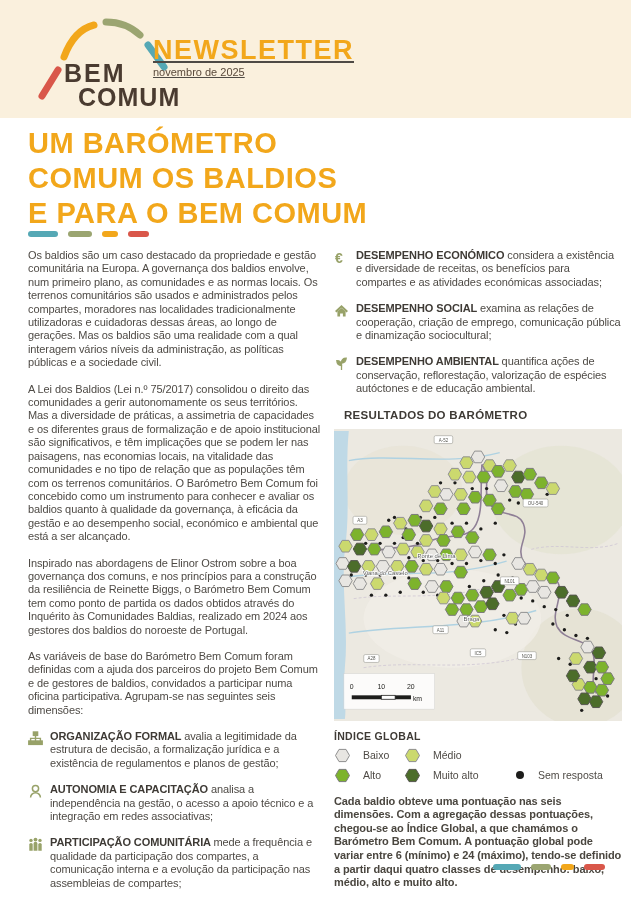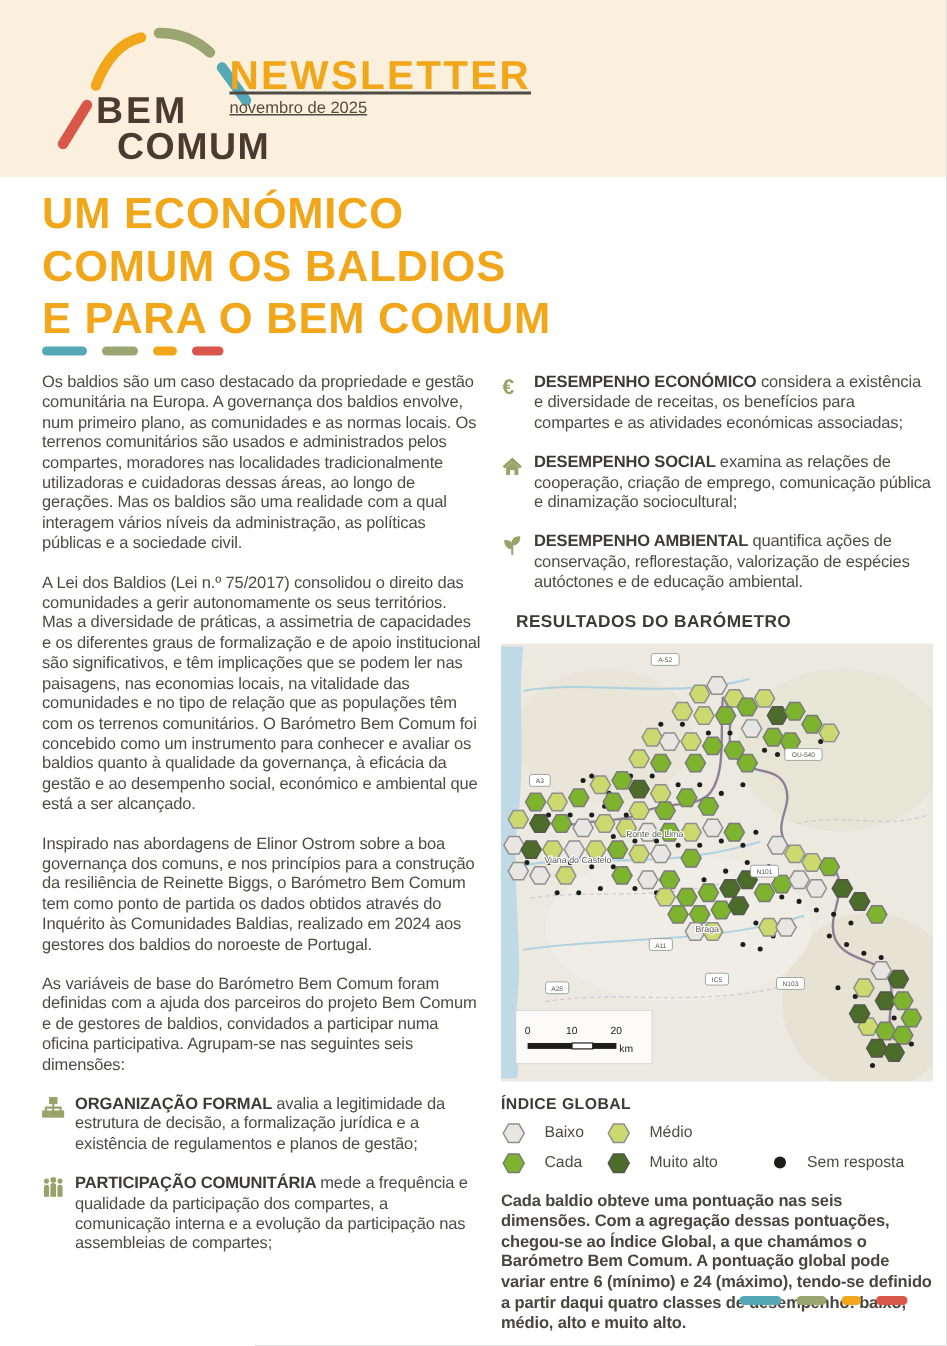--- a/index.html
+++ b/index.html
@@ -77,21 +77,21 @@
     <text x="30" y="70" font-size="25" font-weight="bold" fill="#4A3B30" letter-spacing="2">BEM</text>
     <text x="44" y="94" font-size="25" font-weight="bold" fill="#4A3B30" letter-spacing="1">COMUM</text>
   </svg>
 
   <div class="header-text">
     <div class="newsletter-title">NEWSLETTER</div>
     <div class="issue-date">novembro de 2025</div>
   </div>
 
   <div class="main-title">
-    <div>UM ECONÓMICO</div>
+    <div>UM BARÓMETRO</div>
     <div>COMUM OS BALDIOS</div>
     <div>E PARA O BEM COMUM</div>
   </div>
 
   <div class="dash-row">
     <span class="dash teal"></span>
     <span class="dash olive"></span>
     <span class="dash orange"></span>
     <span class="dash red"></span>
   </div>
@@ -108,20 +108,31 @@
               <g stroke="currentColor" stroke-width="1.4" fill="currentColor">
                 <rect x="5.4" y="1" width="4.2" height="3.4"></rect>
                 <rect x="0.8" y="10" width="3.6" height="3.4"></rect>
                 <rect x="5.7" y="10" width="3.6" height="3.4"></rect>
                 <rect x="10.6" y="10" width="3.6" height="3.4"></rect>
                 <path d="M7.5 4.4 V7.4 M2.6 10 V7.4 H12.4 V10 M7.5 7.4 V10" fill="none"></path>
               </g>
             </svg>
           </span>
           <div class="dim-text"><b>ORGANIZAÇÃO FORMAL </b>avalia a legitimidade da estrutura de decisão, a formalização jurídica e a existência de regulamentos e planos de gestão;</div>
+        </div>
+        <div class="dim">
+          <span class="dim-icon">
+            <svg width="15" height="15" viewBox="0 0 15 15">
+              <g stroke="currentColor" stroke-width="1.5" fill="none">
+                <circle cx="7.5" cy="4.6" r="3.1"></circle>
+                <path d="M2.6 13.6 a4.9 4.9 0 0 1 9.8 0"></path>
+              </g>
+            </svg>
+          </span>
+          <div class="dim-text"><b>AUTONOMIA E CAPACITAÇÃO </b>analisa a independência na gestão, o acesso a apoio técnico e a integração em redes associativas;</div>
         </div>
         <div class="dim">
           <span class="dim-icon">
             <svg width="15" height="15" viewBox="0 0 15 15">
               <g fill="currentColor">
                 <circle cx="3" cy="3.4" r="1.7"></circle>
                 <circle cx="7.5" cy="2.6" r="1.9"></circle>
                 <circle cx="12" cy="3.4" r="1.7"></circle>
                 <path d="M1.3 13.8 V7.6 a1.7 1.7 0 0 1 3.4 0 V13.8 Z"></path>
                 <path d="M5.6 13.8 V6.6 a1.9 1.9 0 0 1 3.8 0 V13.8 Z"></path>
@@ -396,21 +407,21 @@
             <span>Médio</span>
           </div>
         </div>
       <div class="legend-row" id="legend-row-2">
           <div class="legend-item" style="width: 70px;">
             <span style="margin-right: 6px; display: inline-flex;">
               <svg width="17" height="15" viewBox="0 0 17 15">
                 <polygon points="15.5,7.5 12.0,13.6 5.0,13.6 1.5,7.5 5.0,1.4 12.0,1.4" class="hx-a"></polygon>
               </svg>
             </span>
-            <span>Cada</span>
+            <span>Alto</span>
           </div>
           <div class="legend-item" style="width: 110px;">
             <span style="margin-right: 6px; display: inline-flex;">
               <svg width="17" height="15" viewBox="0 0 17 15">
                 <polygon points="15.5,7.5 12.0,13.6 5.0,13.6 1.5,7.5 5.0,1.4 12.0,1.4" class="hx-u"></polygon>
               </svg>
             </span>
             <span>Muito alto</span>
           </div>
           <div class="legend-item" style="width: auto;">

